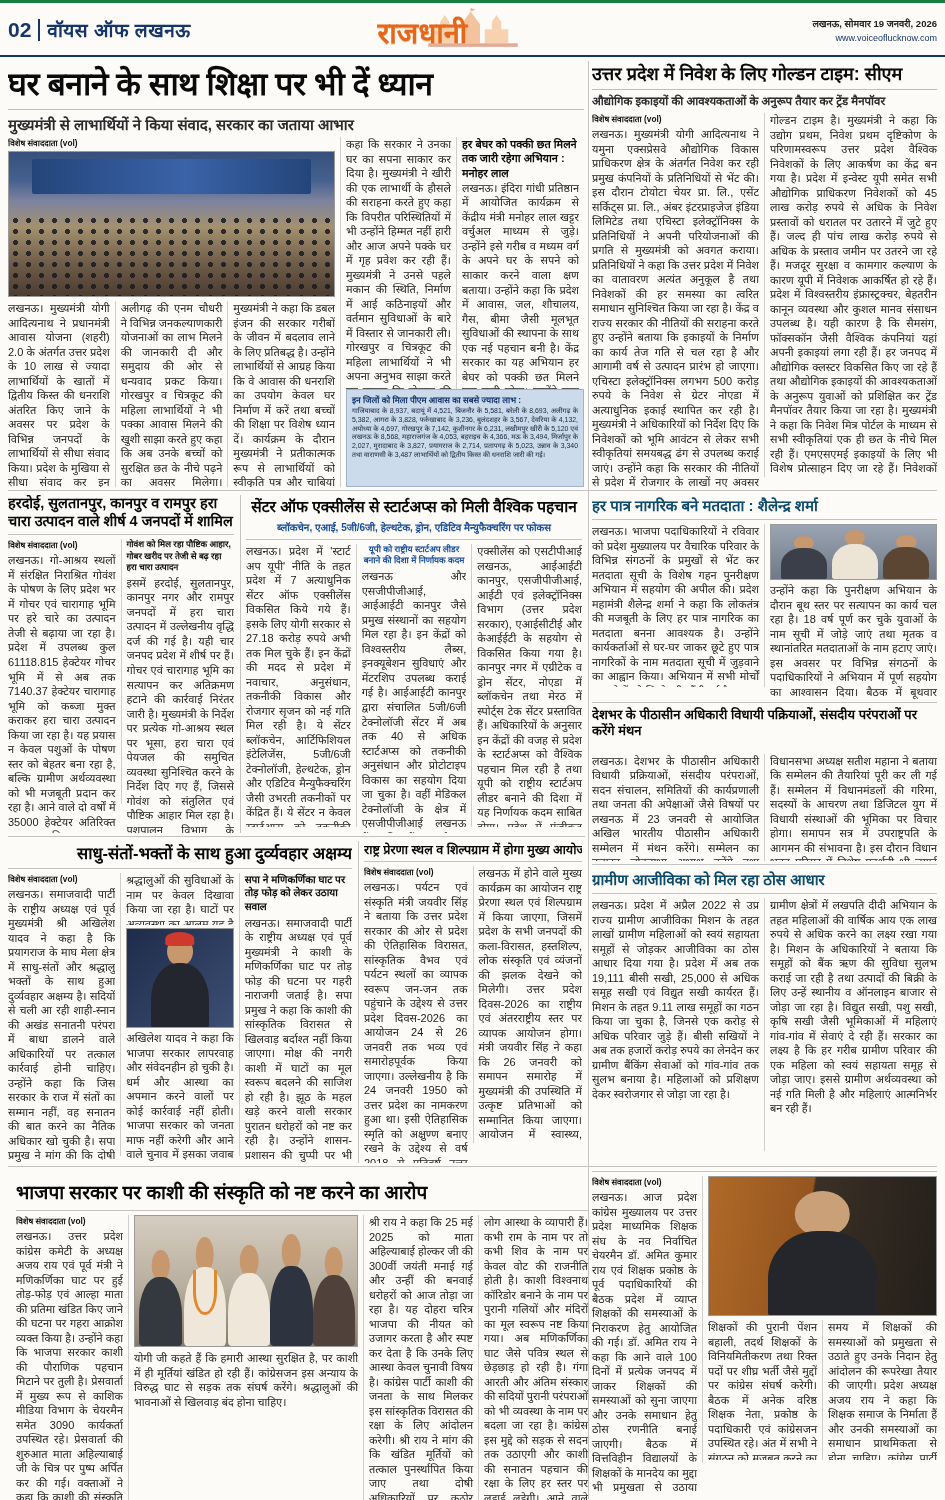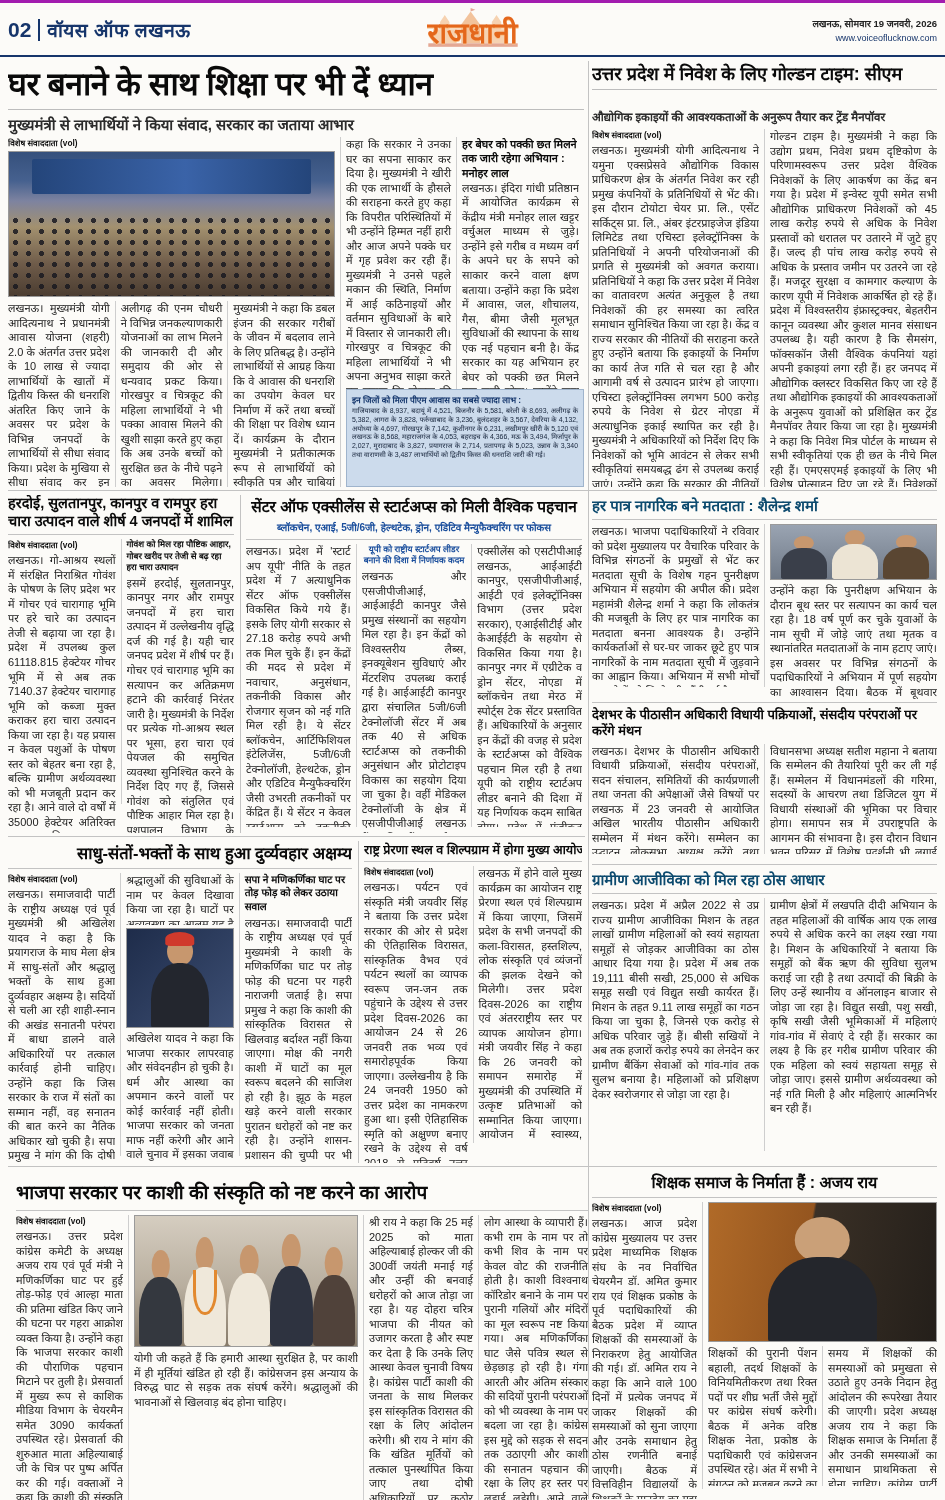--- a/index.html
+++ b/index.html
@@ -1,31 +1,31 @@
 <!DOCTYPE html>
 <html><head>
 <meta charset="utf-8">
 <style>
   * { margin:0; padding:0; box-sizing:border-box; }
   html,body { background:#d8d8d8; }
   .page { position:relative; width:945px; height:1500px; background:#fcfbf8; margin:0 auto;
           font-family:"Liberation Sans","DejaVu Sans",sans-serif; color:#111; overflow:hidden;
-          border-top:3px solid #a21caf; }
+          border-top:3px solid #15803d; }
   .abs { position:absolute; overflow:hidden; }
 
   
   .header { position:absolute; left:0; top:0; width:945px; height:54px;
             border-bottom:2px solid #16356b; padding:6px 8px 0 8px; }
   .header-left { position:absolute; left:8px; top:14px; display:flex; align-items:center; gap:7px; }
   .page-num { font-size:21px; font-weight:bold; color:#16356b; }
   .header-divider { width:2px; height:22px; background:#16356b; }
   .paper-name { font-size:19px; font-weight:bold; color:#16356b; letter-spacing:.5px; }
   .masthead { position:absolute; left:50%; top:3px; transform:translateX(-50%); width:190px; height:46px; }
   .temple-icon { position:absolute; left:50%; top:2px; transform:translateX(-50%); width:120px; height:40px; opacity:.45; }
-  .masthead-text { position:relative; display:block; text-align:center; font-size:29px; font-weight:bold;
+  .masthead-text { position:relative; display:block; font-size:29px; font-weight:bold;
                    color:#e4671c; text-shadow:0 1px 0 #f9c08a; top:6px; }
   .header-right { position:absolute; right:8px; top:14px; text-align:right; }
   .dateline { font-size:9.5px; font-weight:bold; color:#222; }
   .website { font-size:9px; color:#16356b; margin-top:3px; }
 
   
   .vrule { width:1px; background:#c3c3c3; }
   .hrule { height:1px; background:#c3c3c3; }
 
   
@@ -82,41 +82,41 @@
   .colC { flex:1; }
   .awas-title { font-size:11px; font-weight:bold; line-height:1.3; margin-bottom:1px; color:#0c0c0c; }
   .stats-box { position:absolute; right:0; bottom:0; width:238px; height:98px; background:#ccdbec;
                border:1px solid #9fb4cc; padding:4px 5px; }
   .stats-title { font-size:8.4px; font-weight:bold; color:#13356b; margin-bottom:2px; }
   .stats-body { font-size:6.9px; line-height:1.28; text-align:justify; color:#15233a; }
 
   
   .a2 { left:592px; top:58px; width:345px; height:426px; }
   .a2-title { font-size:18px; font-weight:800; white-space:nowrap; color:#0a0a0a; }
-  .a2-sub { margin-top:4px; border-top:1px solid #bdbdbd; padding-top:19px; font-size:11.5px; font-weight:bold;
+  .a2-sub { margin-top:4px; border-top:1px solid #bdbdbd; padding-top:3px; font-size:11.5px; font-weight:bold;
             color:#2b2b2b; white-space:nowrap; }
   .a2-cols { margin-top:5px; height:364px; }
 
   
   .a4 { left:8px; top:492px; width:226px; height:338px; }
   .h-md2 { font-size:14.5px; font-weight:800; line-height:1.22; color:#0a0a0a; margin-bottom:4px; }
   .a4-cols { height:270px; border-top:1px solid #c3c3c3; padding-top:4px; }
 
   .a5 { left:246px; top:492px; width:336px; height:338px; }
   .a5-title { font-size:15.5px; font-weight:800; text-align:center; white-space:nowrap; color:#0a0a0a; }
   .a5-strap { font-size:10px; font-weight:bold; text-align:center; color:#1a4e9c; margin-top:3px; white-space:nowrap; }
   .a5-cols { margin-top:5px; border-top:1px solid #c3c3c3; padding-top:4px; height:288px; }
 
   .a6 { left:592px; top:492px; width:345px; height:204px; }
   .h-md { font-size:15px; font-weight:800; white-space:nowrap; color:#0c4a6e; margin-bottom:4px; }
   .a6-cols { height:168px; border-top:1px solid #c3c3c3; padding-top:4px; }
   .a6 .photo { margin-bottom:3px; }
 
   .a7 { left:592px; top:704px; width:345px; height:154px; }
-  .a7-title { font-size:13px; font-weight:800; line-height:1.25; color:#0a0a0a; margin-bottom:4px; }
+  .a7-title { font-size:13px; font-weight:800; line-height:1.25; color:#0a0a0a; margin-bottom:14px; }
   .a7-cols { height:110px; }
 
   .a10 { left:592px; top:866px; width:345px; height:294px; }
   .a10-cols { height:258px; border-top:1px solid #c3c3c3; padding-top:4px; }
 
   
   .a8 { left:8px; top:838px; width:344px; height:322px; }
   .a8-title { font-size:16.5px; font-weight:800; white-space:nowrap; color:#0a0a0a; margin-bottom:4px;text-align:right; }
   .a8-cols { height:288px; border-top:1px solid #c3c3c3; padding-top:4px; }
   .a8 .photo { margin:3px 0; }
@@ -364,21 +364,20 @@
         <div class="cols ruled">
           <div class="col body-text">योगी जी कहते हैं कि हमारी आस्था सुरक्षित है, पर काशी में ही मूर्तियां खंडित हो रही हैं। कांग्रेसजन इस अन्याय के विरुद्ध घाट से सड़क तक संघर्ष करेंगे। श्रद्धालुओं की भावनाओं से खिलवाड़ बंद होना चाहिए।</div>
         </div>
       </div>
       <div class="a11-flex body-text">श्री राय ने कहा कि 25 मई 2025 को माता अहिल्याबाई होल्कर जी की 300वीं जयंती मनाई गई और उन्हीं की बनवाई धरोहरों को आज तोड़ा जा रहा है। यह दोहरा चरित्र भाजपा की नीयत को उजागर करता है और स्पष्ट कर देता है कि उनके लिए आस्था केवल चुनावी विषय है। कांग्रेस पार्टी काशी की जनता के साथ मिलकर इस सांस्कृतिक विरासत की रक्षा के लिए आंदोलन करेगी। श्री राय ने मांग की कि खंडित मूर्तियों को तत्काल पुनर्स्थापित किया जाए तथा दोषी अधिकारियों पर कठोर कार्रवाई हो। माता अहिल्याबाई जी का सम्मान लौटाया जाए।</div>
       <div class="a11-flex body-text">लोग आस्था के व्यापारी हैं। कभी राम के नाम पर तो कभी शिव के नाम पर केवल वोट की राजनीति होती है। काशी विश्वनाथ कॉरिडोर बनाने के नाम पर पुरानी गलियों और मंदिरों का मूल स्वरूप नष्ट किया गया। अब मणिकर्णिका घाट जैसे पवित्र स्थल से छेड़छाड़ हो रही है। गंगा आरती और अंतिम संस्कार की सदियों पुरानी परंपराओं को भी व्यवस्था के नाम पर बदला जा रहा है। कांग्रेस इस मुद्दे को सड़क से सदन तक उठाएगी और काशी की सनातन पहचान की रक्षा के लिए हर स्तर पर लड़ाई लड़ेगी। आने वाले दिनों में हस्ताक्षर अभियान भी चलाया जाएगा।</div>
     </div>
   </section>
 
   <section class="abs a12">
-    <h2 class="a12-title">शिक्षक समाज के निर्माता हैं : अजय राय</h2>
     <div class="a12-grid">
       <div class="a12-col">
         <div class="byline">विशेष संवाददाता (vol)</div>
         <div class="body-text">लखनऊ। आज प्रदेश कांग्रेस मुख्यालय पर उत्तर प्रदेश माध्यमिक शिक्षक संघ के नव निर्वाचित चेयरमैन डॉ. अमित कुमार राय एवं शिक्षक प्रकोष्ठ के पूर्व पदाधिकारियों की बैठक प्रदेश में व्याप्त शिक्षकों की समस्याओं के निराकरण हेतु आयोजित की गई। डॉ. अमित राय ने कहा कि आने वाले 100 दिनों में प्रत्येक जनपद में जाकर शिक्षकों की समस्याओं को सुना जाएगा और उनके समाधान हेतु ठोस रणनीति बनाई जाएगी। बैठक में वित्तविहीन विद्यालयों के शिक्षकों के मानदेय का मुद्दा भी प्रमुखता से उठाया गया।</div>
       </div>
       <div class="a12-right">
         <div class="photo ph-speaker">
           <i class="sil" style="left:26%;bottom:-2%;width:48%;height:92%">
             <i class="sh" style="width:50%;height:36%;background:#caa078"></i>
               <i class="sb" style="top:32%;background:#24262c"></i>

